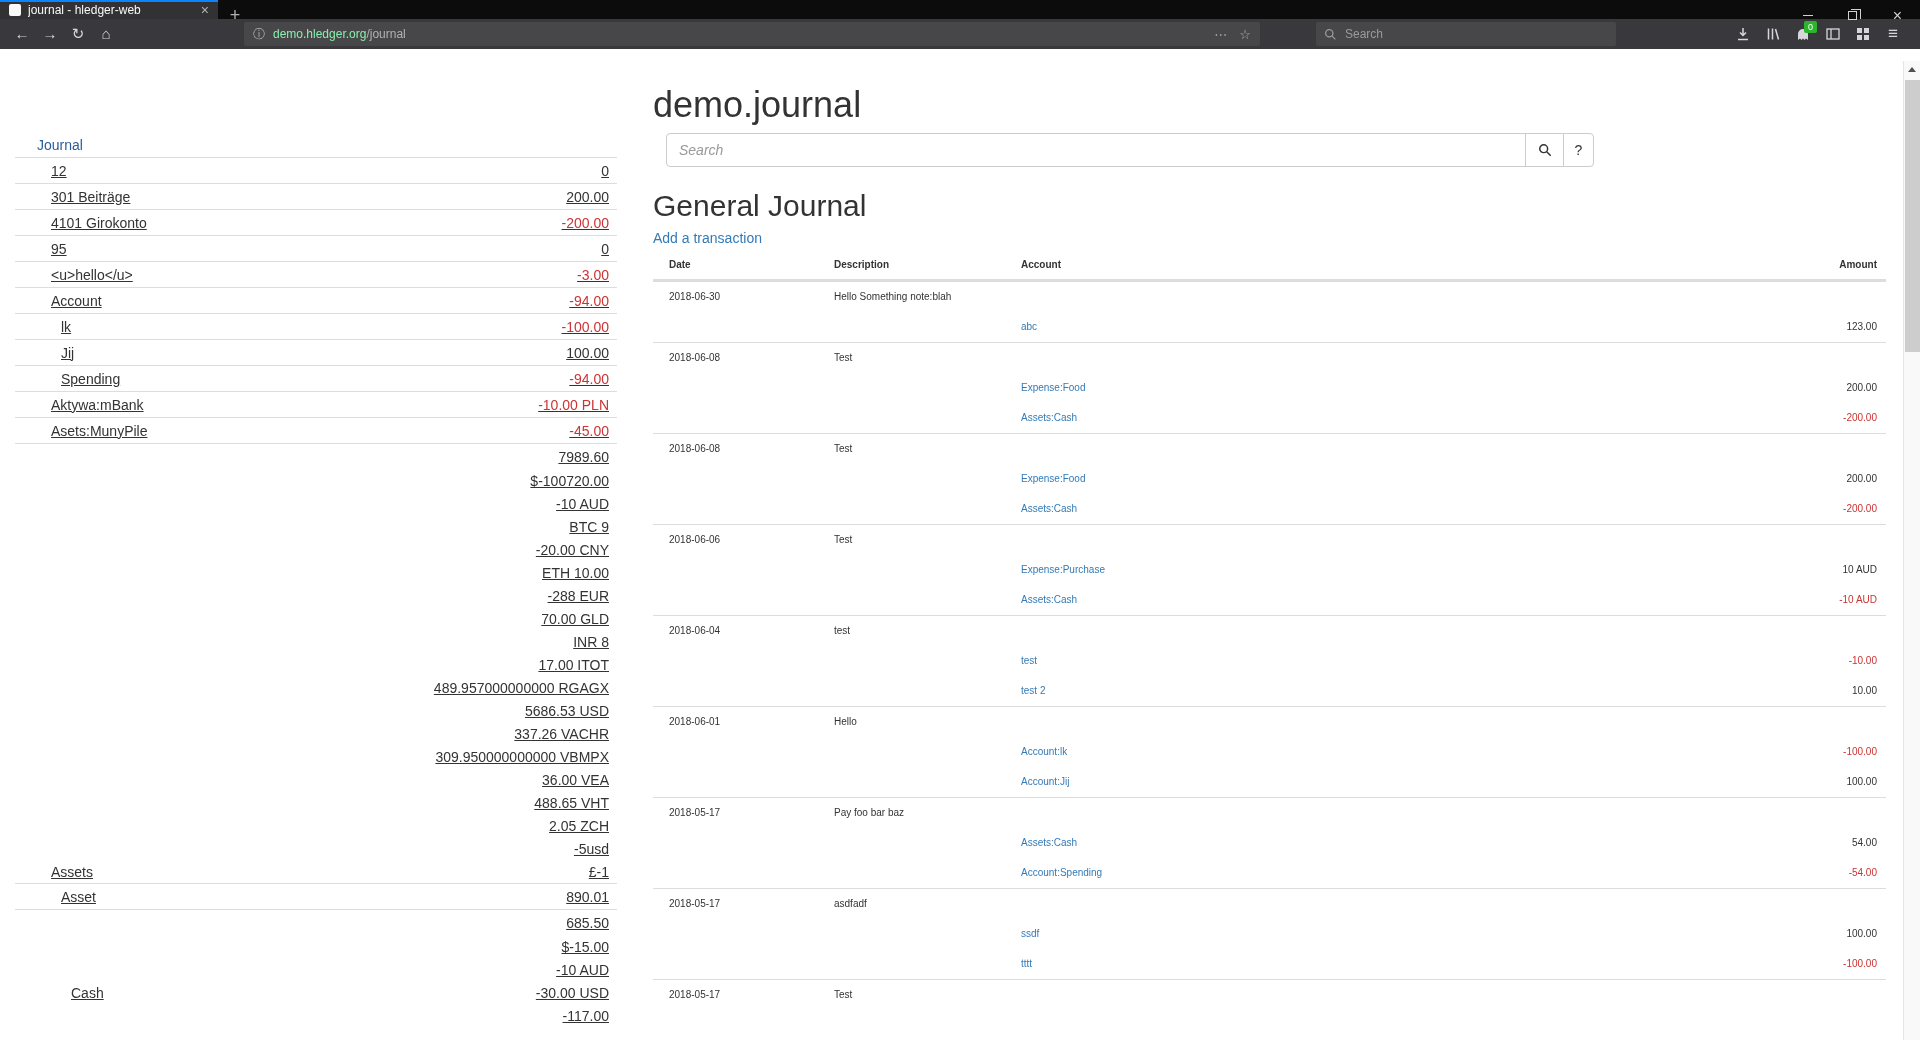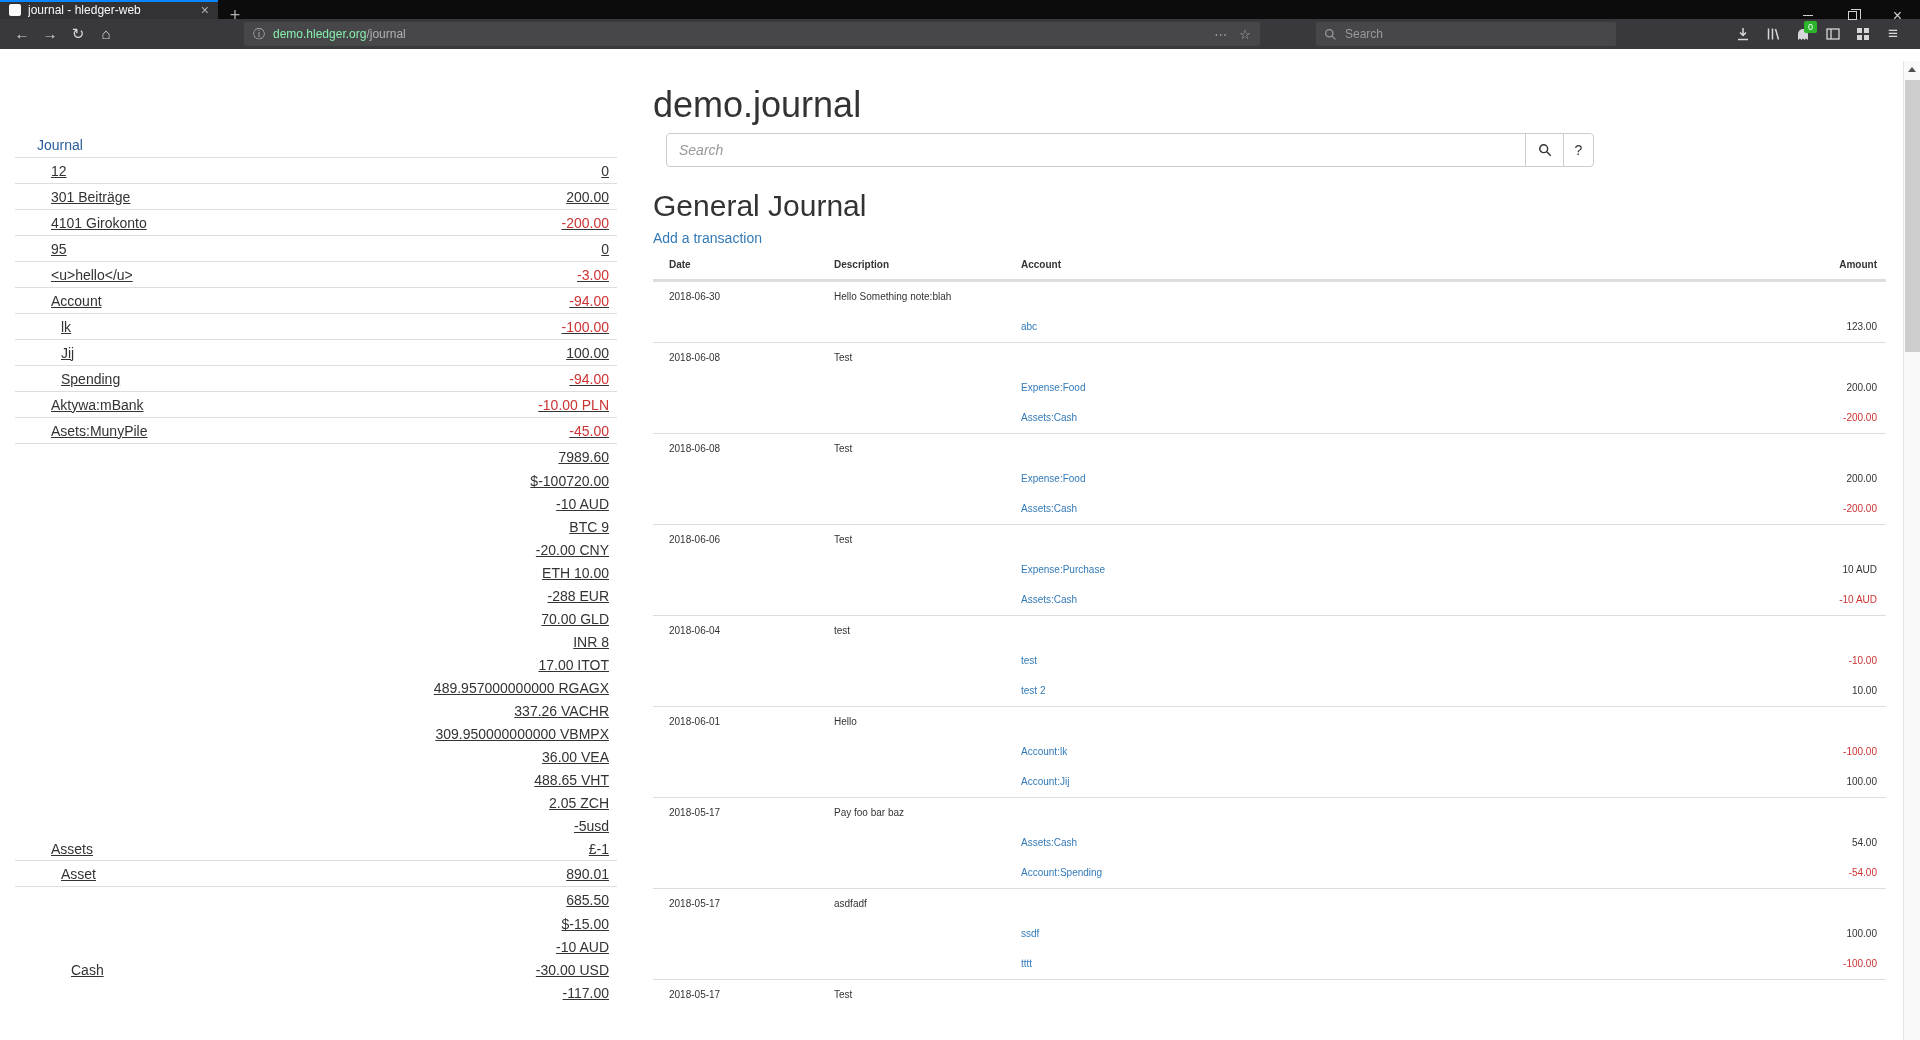--- a/index.html
+++ b/index.html
@@ -264,20 +264,24 @@
         <div class="side-line">
           <a class="acct" style="padding-left: 36px;"></a>
           <span class="amt">17.00 ITOT</span>
         </div>
         <div class="side-line">
           <a class="acct" style="padding-left: 36px;"></a>
           <span class="amt">489.957000000000 RGAGX</span>
         </div>
         <div class="side-line">
           <a class="acct" style="padding-left: 36px;"></a>
+          <span class="amt">5686.53 USD</span>
+        </div>
+        <div class="side-line">
+          <a class="acct" style="padding-left: 36px;"></a>
           <span class="amt">337.26 VACHR</span>
         </div>
         <div class="side-line">
           <a class="acct" style="padding-left: 36px;"></a>
           <span class="amt">309.950000000000 VBMPX</span>
         </div>
         <div class="side-line">
           <a class="acct" style="padding-left: 36px;"></a>
           <span class="amt">36.00 VEA</span>
         </div>

